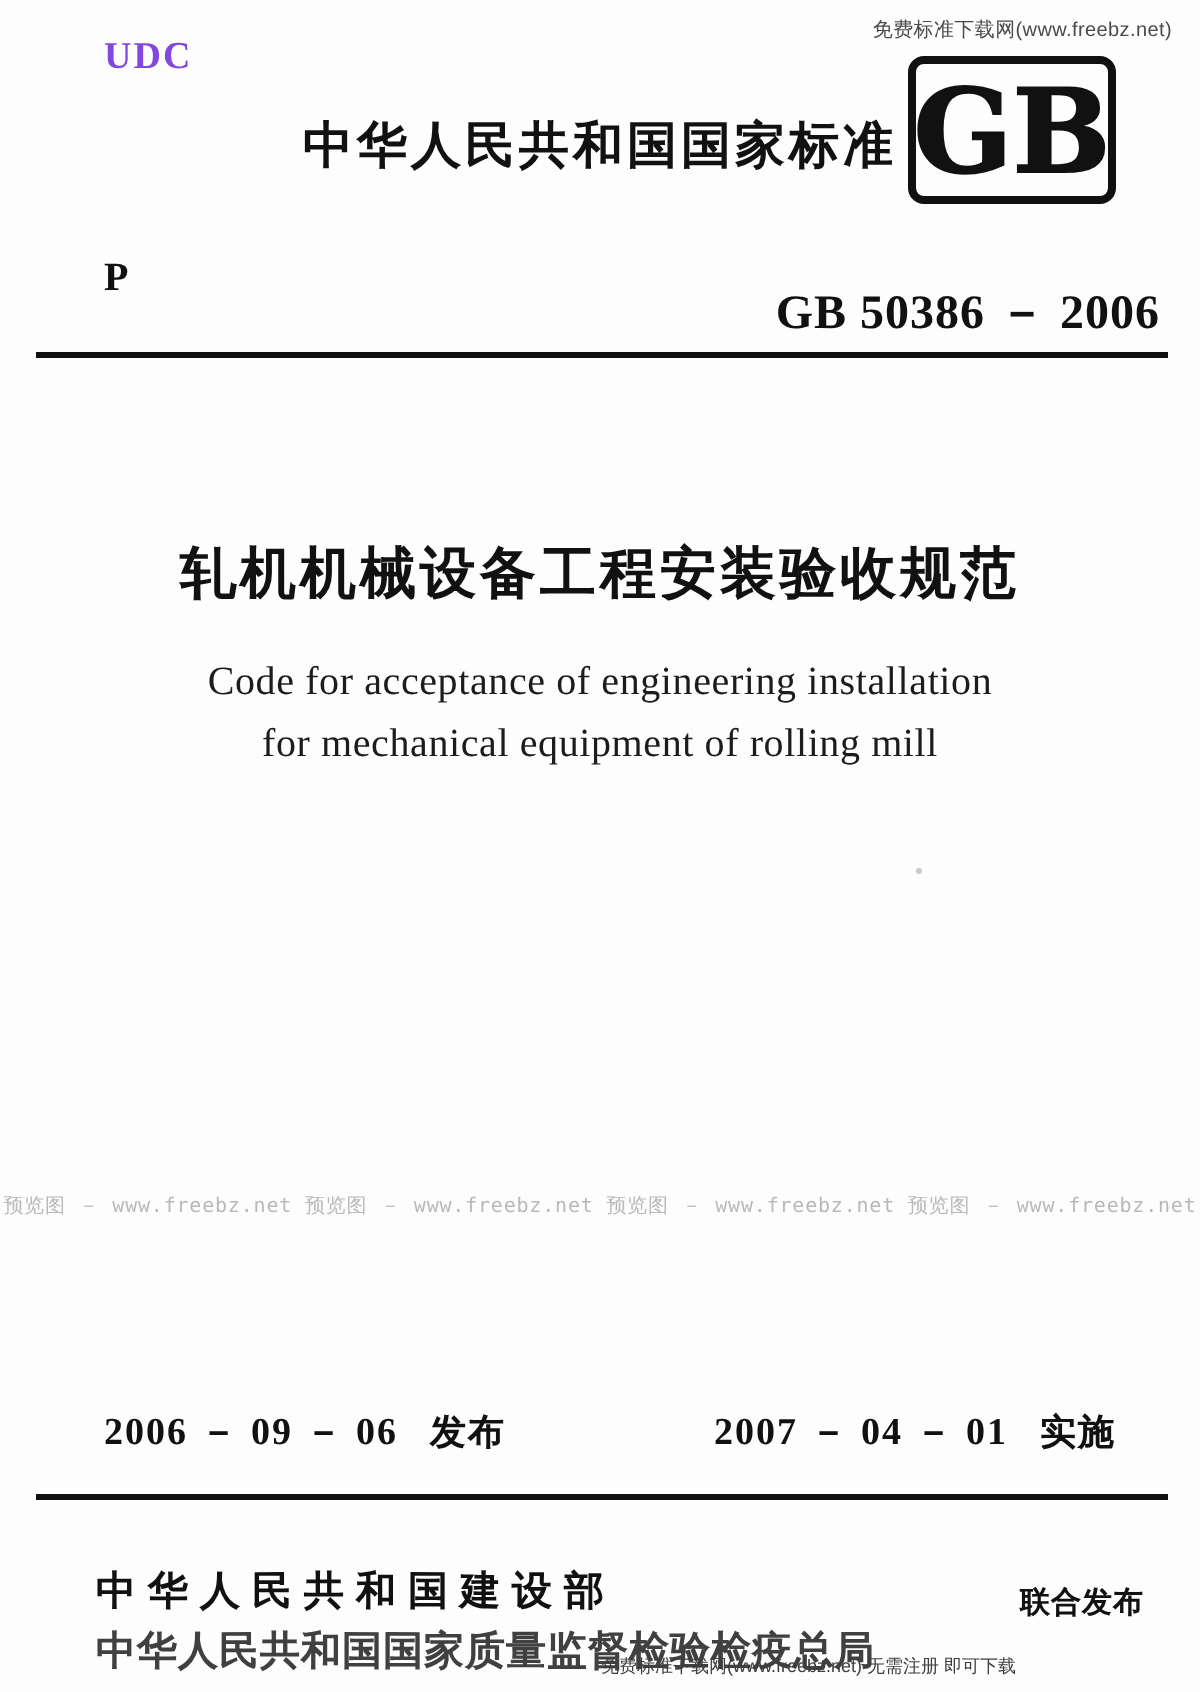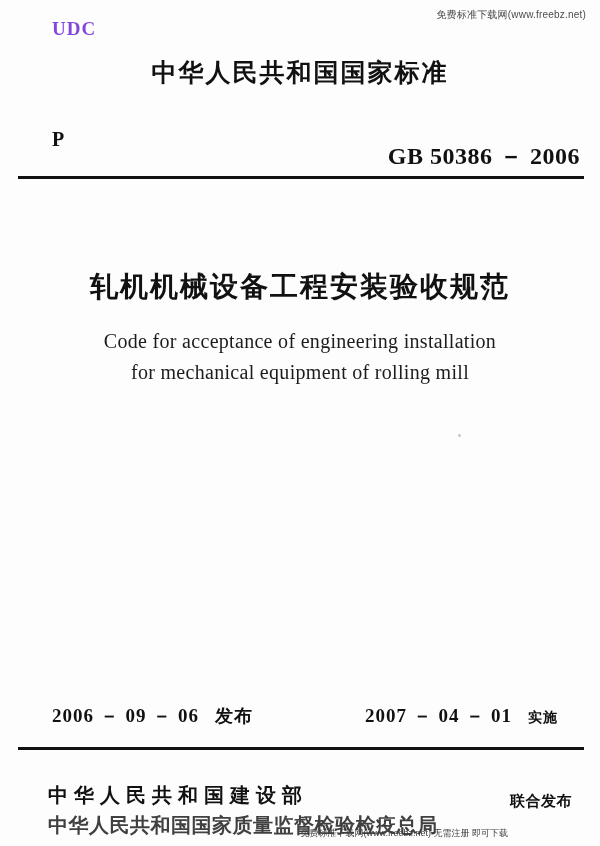--- a/index.html
+++ b/index.html
@@ -177,21 +177,21 @@
     font-family: "Liberation Serif", serif;
     font-size: 19px;
     font-weight: bold;
     letter-spacing: 1px;
     color: #111;
     white-space: nowrap;
   }
   .date-effective .label {
     margin-left: 16px;
     font-family: "DejaVu Sans", sans-serif;
-    font-size: 14px;
+    font-size: 18px;
     margin-top: 40px;
   }
 
   
   .publishers {
     position: absolute;
     top: 782px;
     left: 48px;
     width: 470px;
   }
@@ -252,36 +252,43 @@
 <body>
 
 <div class="page">
 
   <div class="top-watermark">免费标准下载网(www.freebz.net)</div>
 
   <div class="udc">UDC</div>
 
   <div class="nat-title">中华人民共和国国家标准</div>
 
+  <div class="gb-logo">
+    <svg width="104" height="74" viewBox="0 0 104 74" xmlns="http://www.w3.org/2000/svg">
+      <rect x="2" y="2" width="100" height="70" rx="6" ry="6" fill="none" stroke="#111" stroke-width="4"></rect>
+      <text x="52" y="58" font-family="DejaVu Serif, serif" font-size="58" font-weight="bold" text-anchor="middle" fill="#111" stroke="#111" stroke-width="1">GB</text>
+    </svg>
+  </div>
 
   <div class="letter-p">P</div>
 
   <div class="std-number">GB 50386 － 2006</div>
 
   <div class="rule-top"></div>
 
   <div class="title-cn">轧机机械设备工程安装验收规范</div>
 
   <div class="title-en">
     <div>Code for acceptance of engineering installation</div>
     <div>for mechanical equipment of rolling mill</div>
   </div>
 
   <div class="speck"></div>
 
+  <div class="preview-strip">预览图 － www.freebz.net  预览图 － www.freebz.net  预览图 － www.freebz.net  预览图 － www.freebz.net</div>
 
   <div class="date-issue">
     <span>2006 － 09 － 06</span><span class="label">发布</span>
   </div>
 
   <div class="date-effective">
     <span>2007 － 04 － 01</span><span class="label">实施</span>
   </div>
 
   <div class="rule-bottom"></div>

